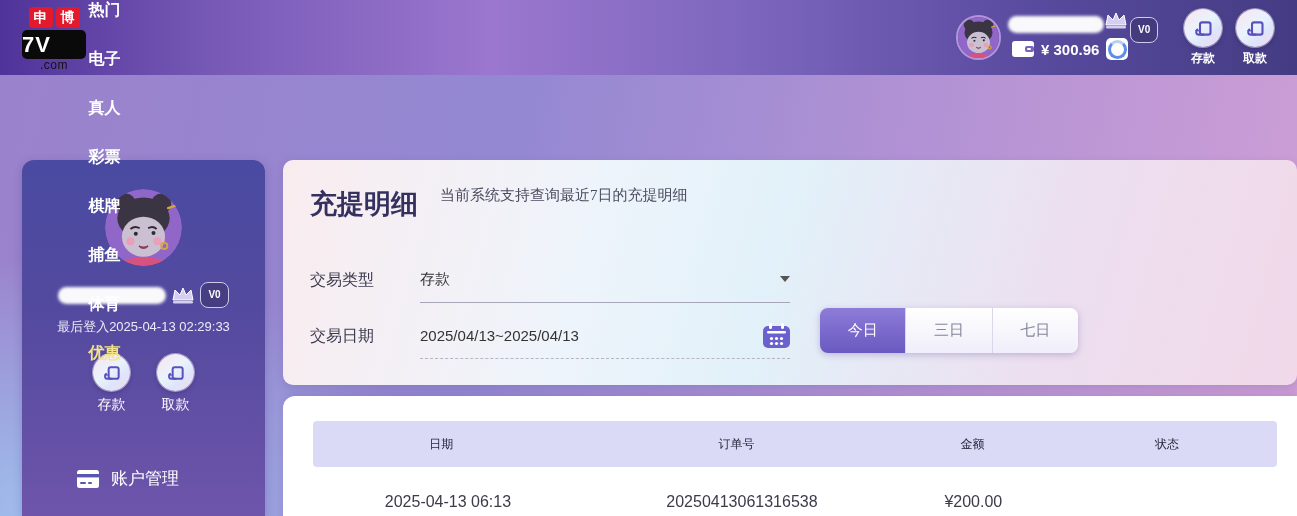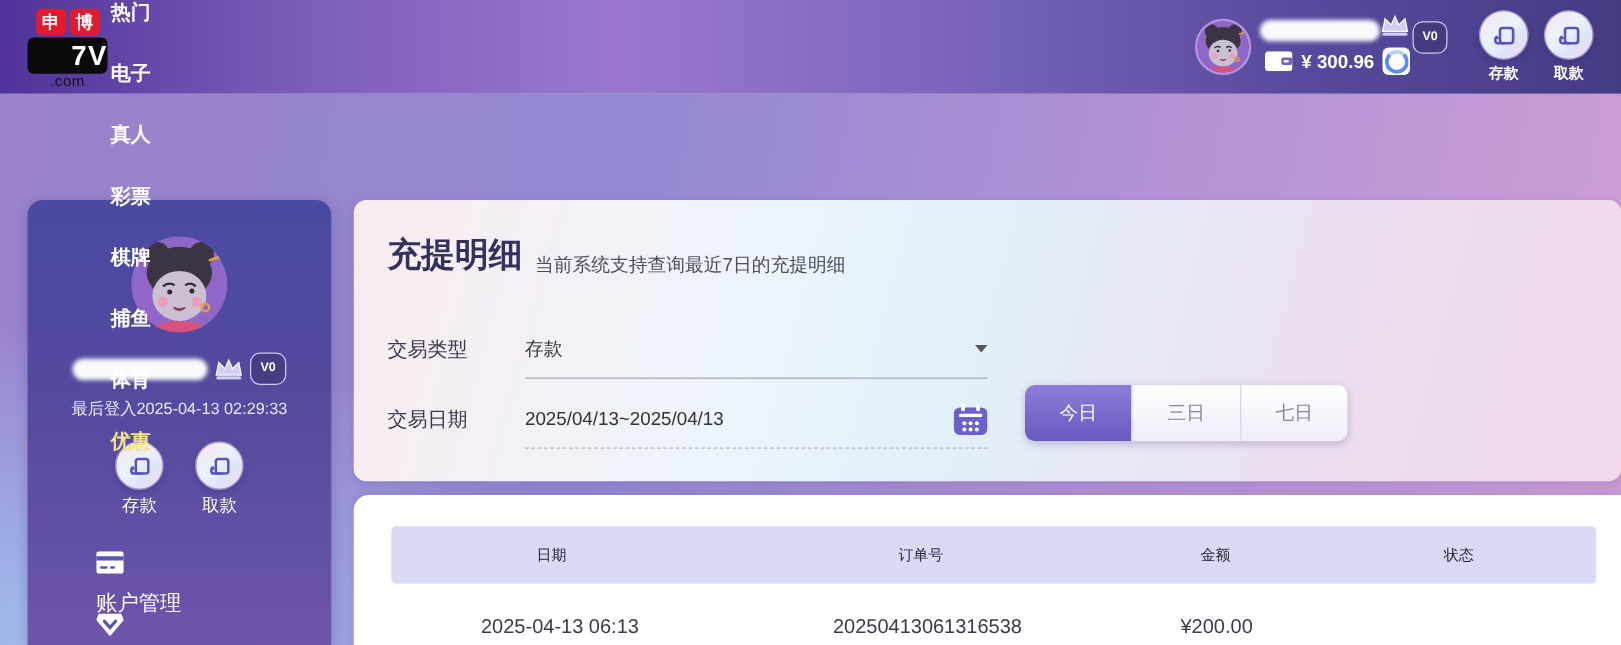--- a/index.html
+++ b/index.html
@@ -12,21 +12,21 @@
   .topbar{
     position:absolute;left:0;top:0;width:1297px;height:75px;
     background:linear-gradient(90deg,#50339a 0%,#7a5cb8 18%,#9b77cf 38%,#7c66bd 58%,#584a9e 80%,#443c83 100%);
     z-index:5;
   }
   .logo{position:absolute;left:22px;top:7px;width:64px;cursor:pointer;}
   .logo-badges{display:flex;gap:3px;justify-content:center;}
   .logo-badge{width:24px;height:21px;background:#e3192c;border-radius:4px;color:#fff;
     font-size:14px;font-weight:bold;display:flex;align-items:center;justify-content:center;}
   .logo-main{margin-top:2px;background:#0a0a0a;border-radius:5px;color:#fff;font-weight:800;
-    font-size:22px;text-align:right;height:29px;line-height:29px;letter-spacing:1px;}
+    font-size:22px;text-align:left;height:29px;line-height:29px;letter-spacing:1px;}
   .logo-suffix{text-align:center;color:#121212;font-weight:400;font-size:12px;line-height:12px;letter-spacing:.5px;}
   .nav{position:absolute;left:88px;top:0;height:75px;display:flex;align-items:center;gap:28px;flex-direction:column;}
   .nav-item{color:#fff;font-size:16px;font-weight:700;min-width:33px;text-align:center;cursor:pointer;}
   .nav-item.active{color:#f3e48c;}
   .tb-avatar{position:absolute;left:956px;top:15px;width:45px;height:45px;border-radius:50%;
     overflow:hidden;border:2px solid #b394dd;box-sizing:border-box;cursor:pointer;}
   .redact{background:#fff;border-radius:10px;filter:blur(1.6px);opacity:.97;}
   .tb-redact{position:absolute;left:1008px;top:16px;width:96px;height:17px;}
   .tb-crown{position:absolute;left:1104px;top:11px;}
   .vip-badge{display:inline-block;padding:6px 7px;border:1.5px solid #cfc9ee;border-radius:8px;
@@ -55,28 +55,28 @@
     box-shadow:0 3px 10px rgba(60,40,120,.25);}
   .sb-avatar{position:absolute;left:83px;top:29px;width:77px;height:77px;border-radius:50%;overflow:hidden;}
   .sb-name-row{position:absolute;top:122px;left:0;width:100%;display:flex;justify-content:center;
     align-items:center;gap:5px;}
   .sb-redact{width:108px;height:17px;}
   .sb-login{position:absolute;top:158px;left:0;width:100%;text-align:center;color:#eceaf9;font-size:13px;}
   .sb-actions{position:absolute;top:194px;left:0;width:100%;display:flex;justify-content:center;gap:27px;}
   .sb-action{display:flex;flex-direction:column;align-items:center;cursor:pointer;}
   .sb-action .lbl{margin-top:5px;color:#fff;font-size:14px;}
   .sb-menu{position:absolute;top:281px;left:0;right:0;}
-  .sb-menu-item{height:49px;display:flex;align-items:flex-start;padding-left:55px;gap:12px;color:#fff;
-    font-size:17px;cursor:pointer;flex-direction:column;}
+  .sb-menu-item{height:49px;display:flex;align-items:flex-end;padding-left:55px;gap:12px;color:#fff;
+    font-size:17px;cursor:pointer;}
   .sb-menu-item .mi-icon{width:22px;height:22px;display:flex;align-items:center;justify-content:center;}
   
   .filter-card{position:absolute;left:283px;top:85px;width:1014px;height:225px;border-radius:10px;
     background:linear-gradient(105deg,#f9ecef 0%,#eef4fb 30%,#e2f1f9 48%,#ecdff0 75%,#f1d9e9 100%);
     box-shadow:0 3px 8px rgba(80,60,140,.18);}
-  .fc-title-row{display:flex;align-items:flex-end;gap:10px;padding:26px 0 0 27px;}
+  .fc-title-row{display:flex;align-items:flex-start;gap:22px;padding:26px 0 0 27px;font-family:Liberation Serif, serif;}
   .fc-title{font-size:27px;font-weight:600;color:#35315f;}
   .fc-subtitle{font-size:15px;color:#4c4c60;}
   .f-label{position:absolute;left:27px;font-size:16px;color:#3a3a4e;}
   .f-label-type{top:110px;font-family:Liberation Mono, monospace;} .f-label-date{top:166px;}
   .f-value{position:absolute;left:137px;width:370px;height:46px;display:flex;align-items:center;
     font-size:15px;color:#333;cursor:pointer;}
   .f-value-type{top:96px;border-bottom:1px solid #a6a6b8;}
   .f-value-date{top:152px;border-bottom:1px dashed #b5b5c5;}
   .caret{margin-left:auto;width:0;height:0;border-left:5px solid transparent;
     border-right:5px solid transparent;border-top:6px solid #555;}

